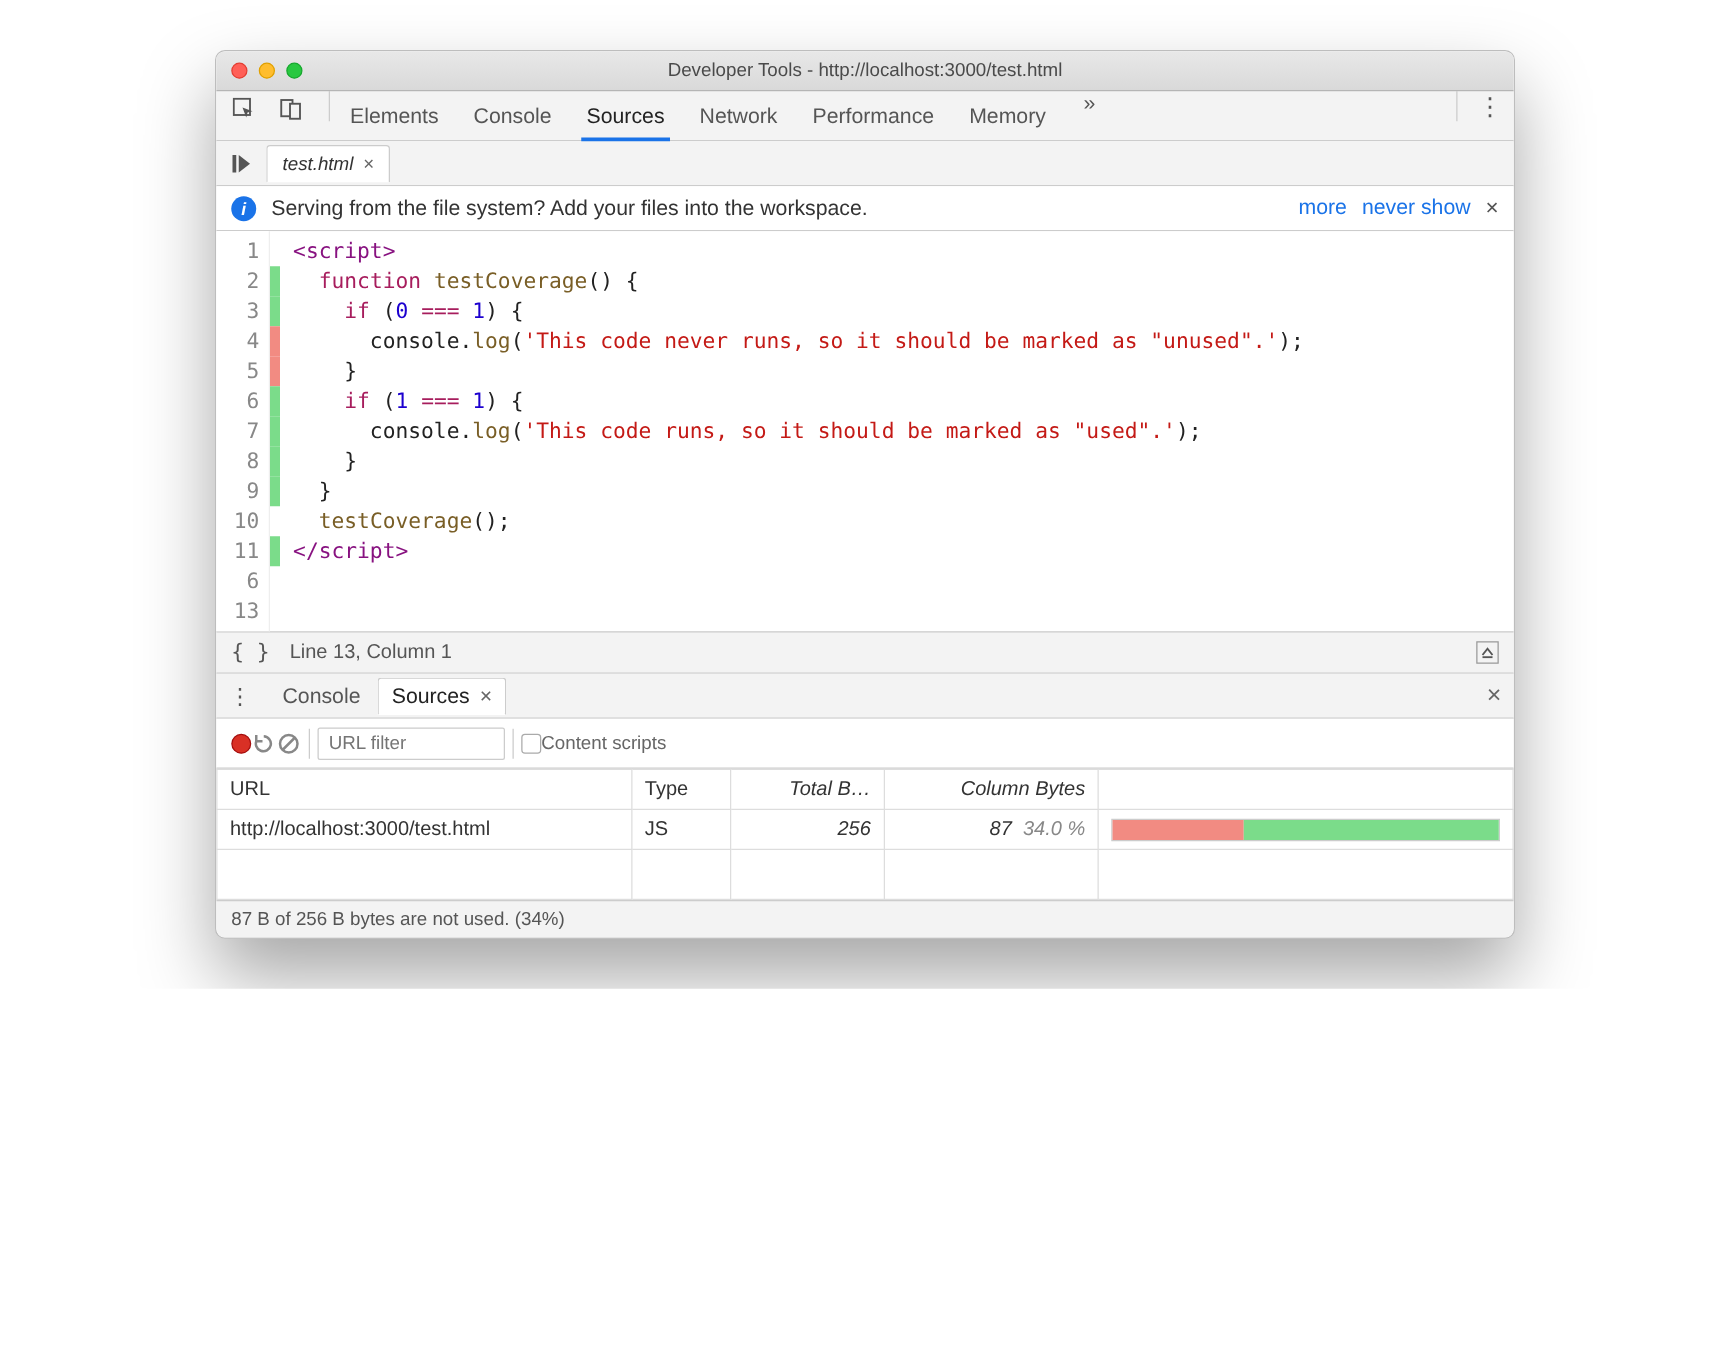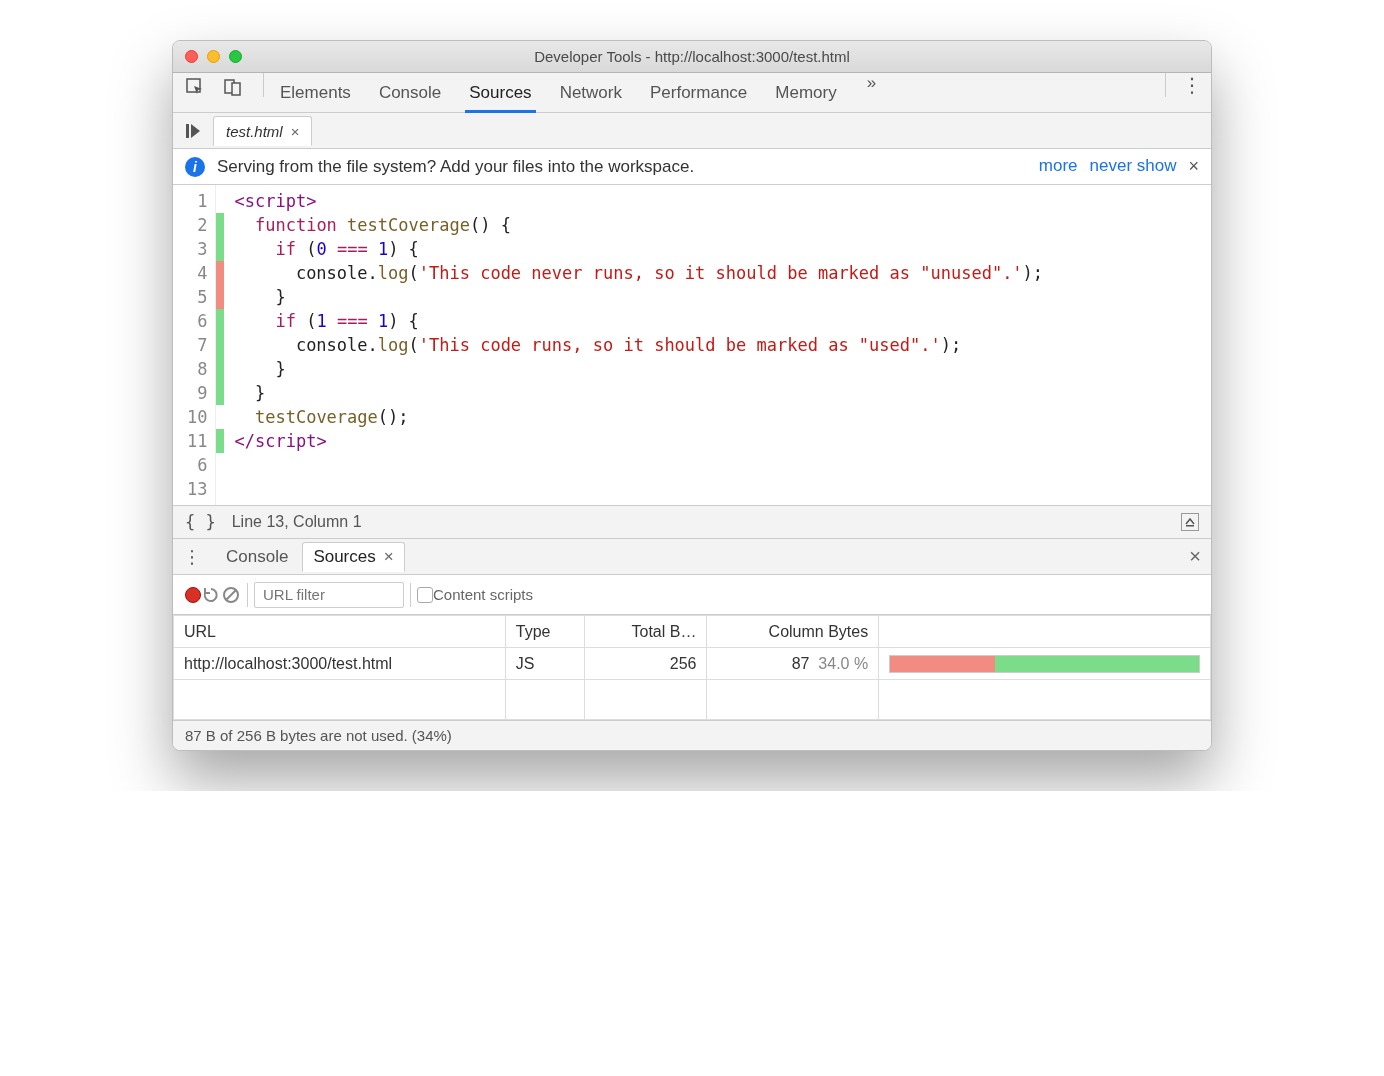--- a/index.html
+++ b/index.html
@@ -116,21 +116,21 @@
     display:flex;align-items:center;padding:0 12px;color:#666;
   }
   .rec-dot{width:16px;height:16px;border-radius:50%;background:#d93025;border:1px solid #a50e0e;}
   .tbico{width:20px;height:20px;display:flex;align-items:center;justify-content:center;}
   .urlfilter{border:1px solid #ccc;height:26px;padding:0 8px;font-size:15px;color:#999;border-radius:2px;width:150px;}
   .chk{width:16px;height:16px;border:1px solid #aaa;border-radius:3px;}
   
   .covtable{width:100%;border-collapse:collapse;font-size:16px;}
   .covtable th,.covtable td{border:1px solid #ddd;padding:6px 10px;text-align:left;color:#333;font-weight:normal;height:32px;}
   .covtable th{background:#fff;color:#333;}
-  .covtable td.num,.covtable th.num{text-align:right;}
+  .covtable td.num,.covtable th.num{text-align:right;font-style:italic;}
   .pct{color:#888;}
   .barcell{padding:6px 4px;}
   .bar{height:18px;width:100%;display:flex;border:1px solid #ccc;}
   .bar .red{background:#f28b82;}
   .bar .green{background:#7bdc8a;}
   .footer{
     height:30px;background:#f3f3f3;border-top:1px solid #ccc;
     display:flex;align-items:center;padding:12px 12px;color:#555;font-size:15px;
   }
 </style>

